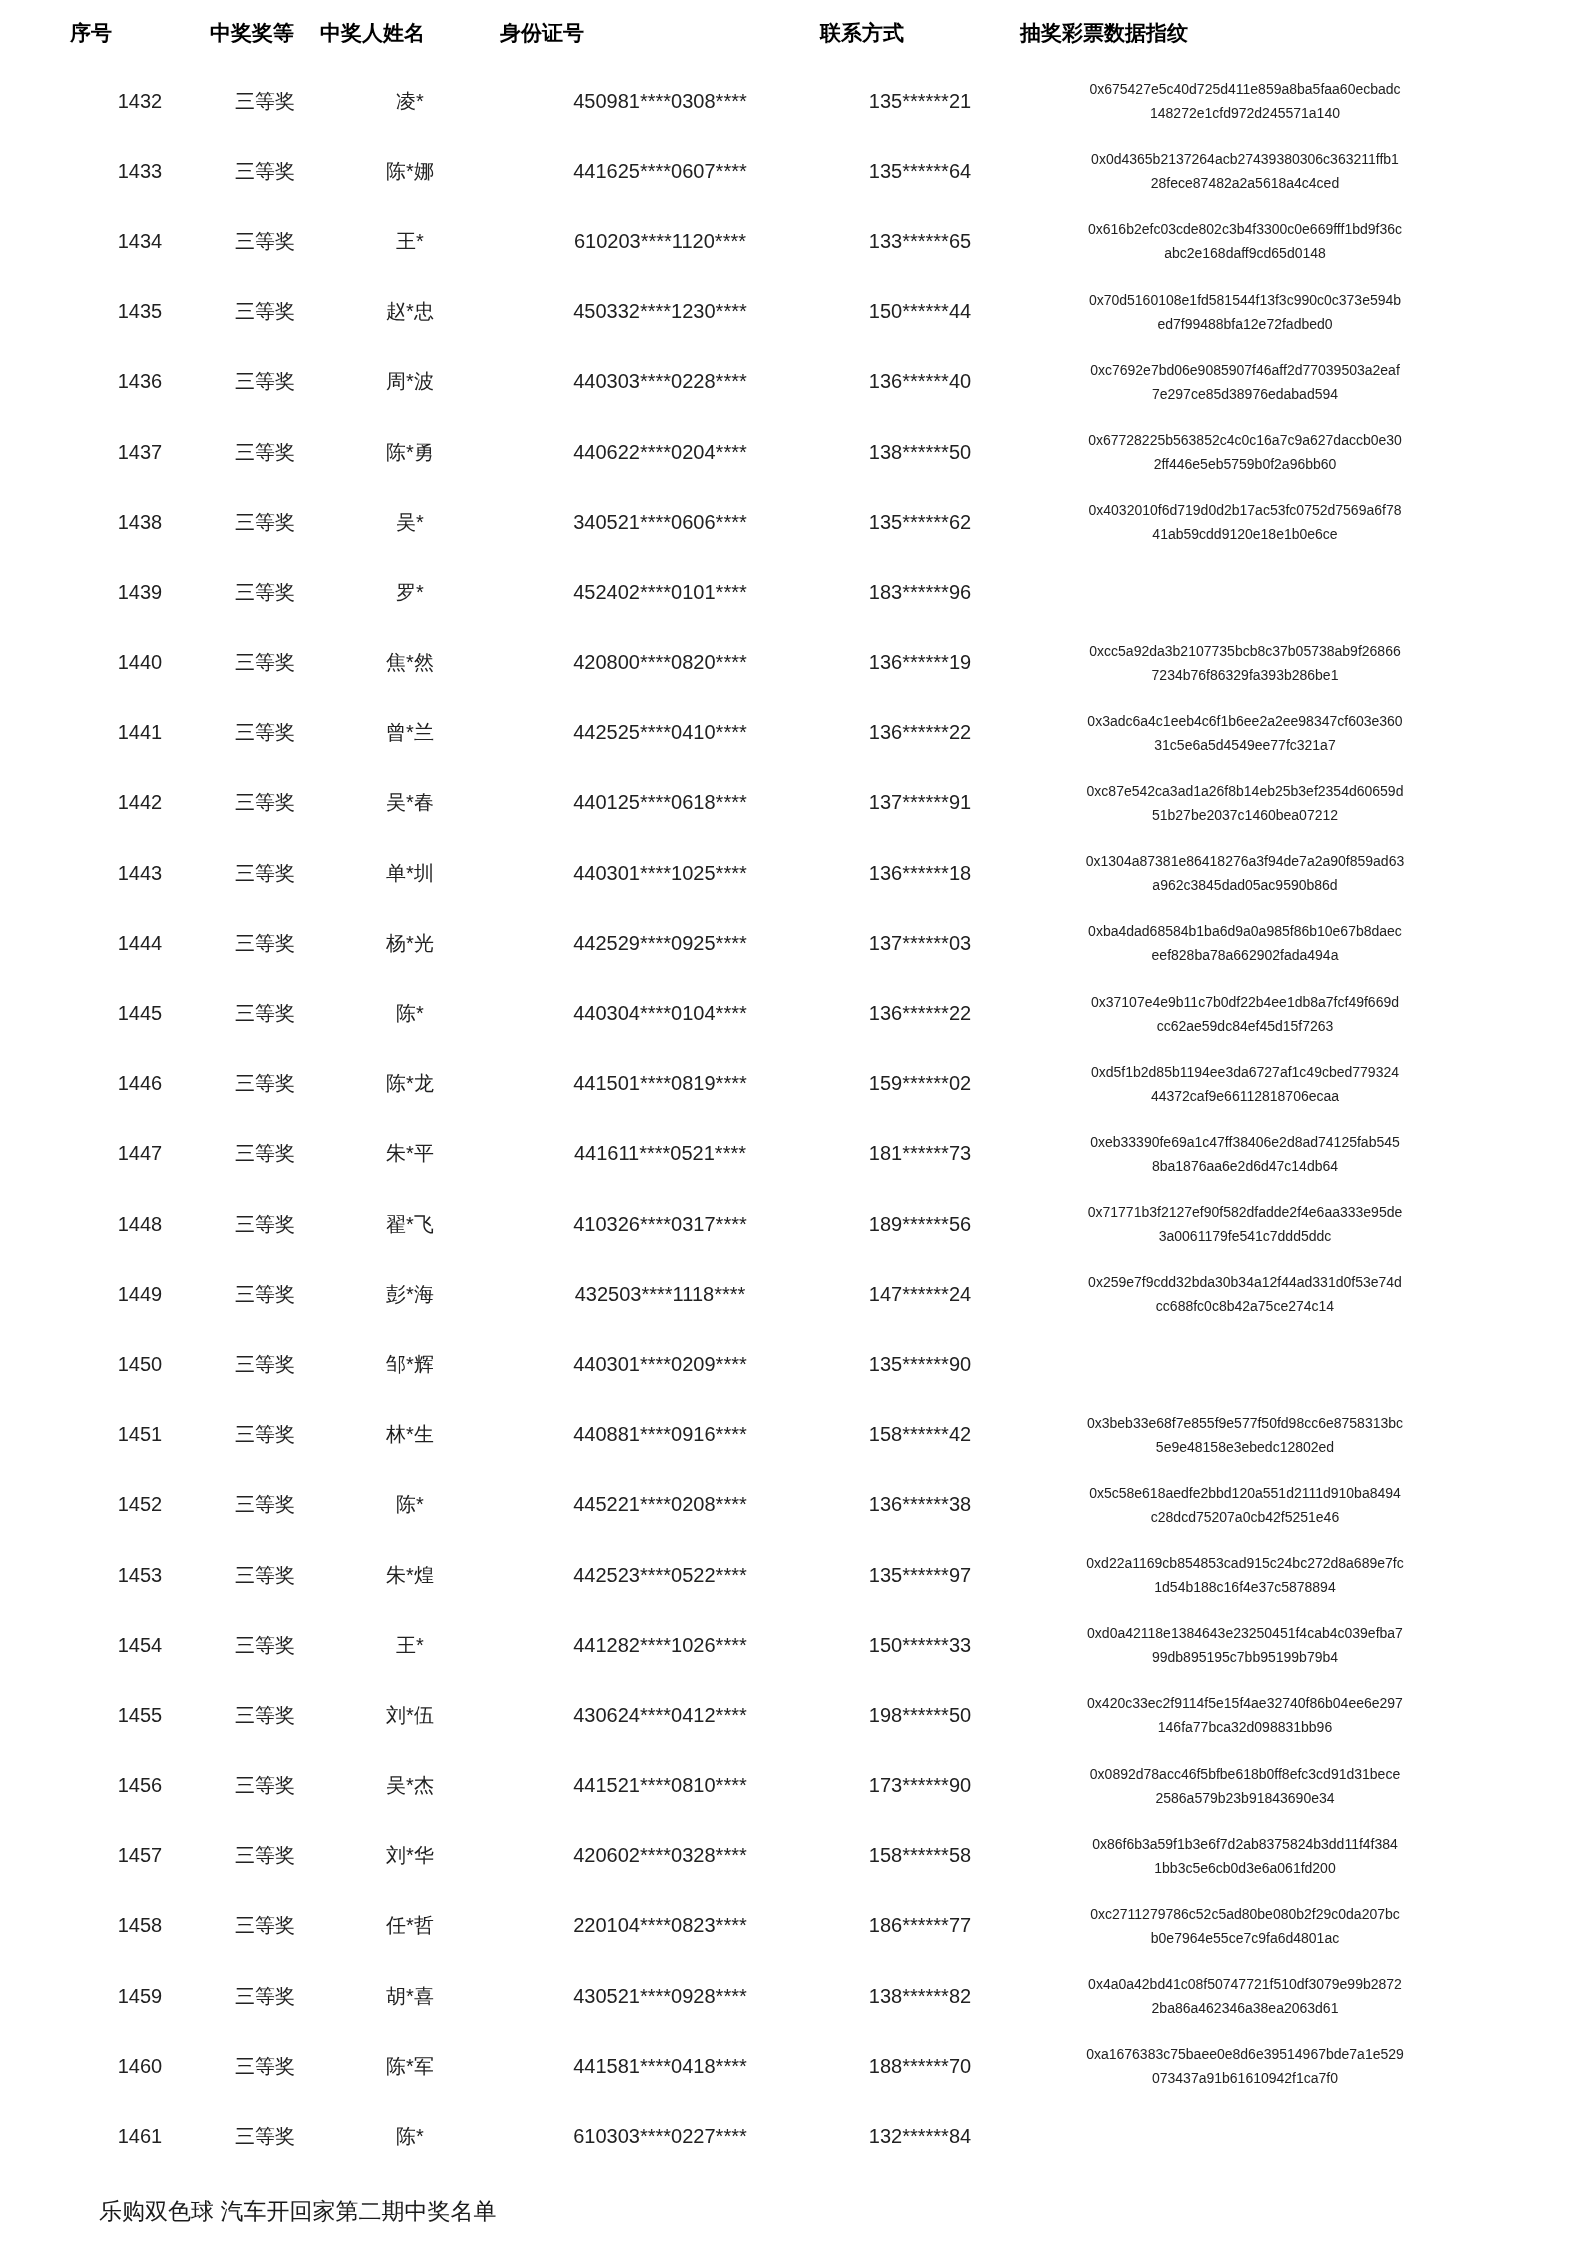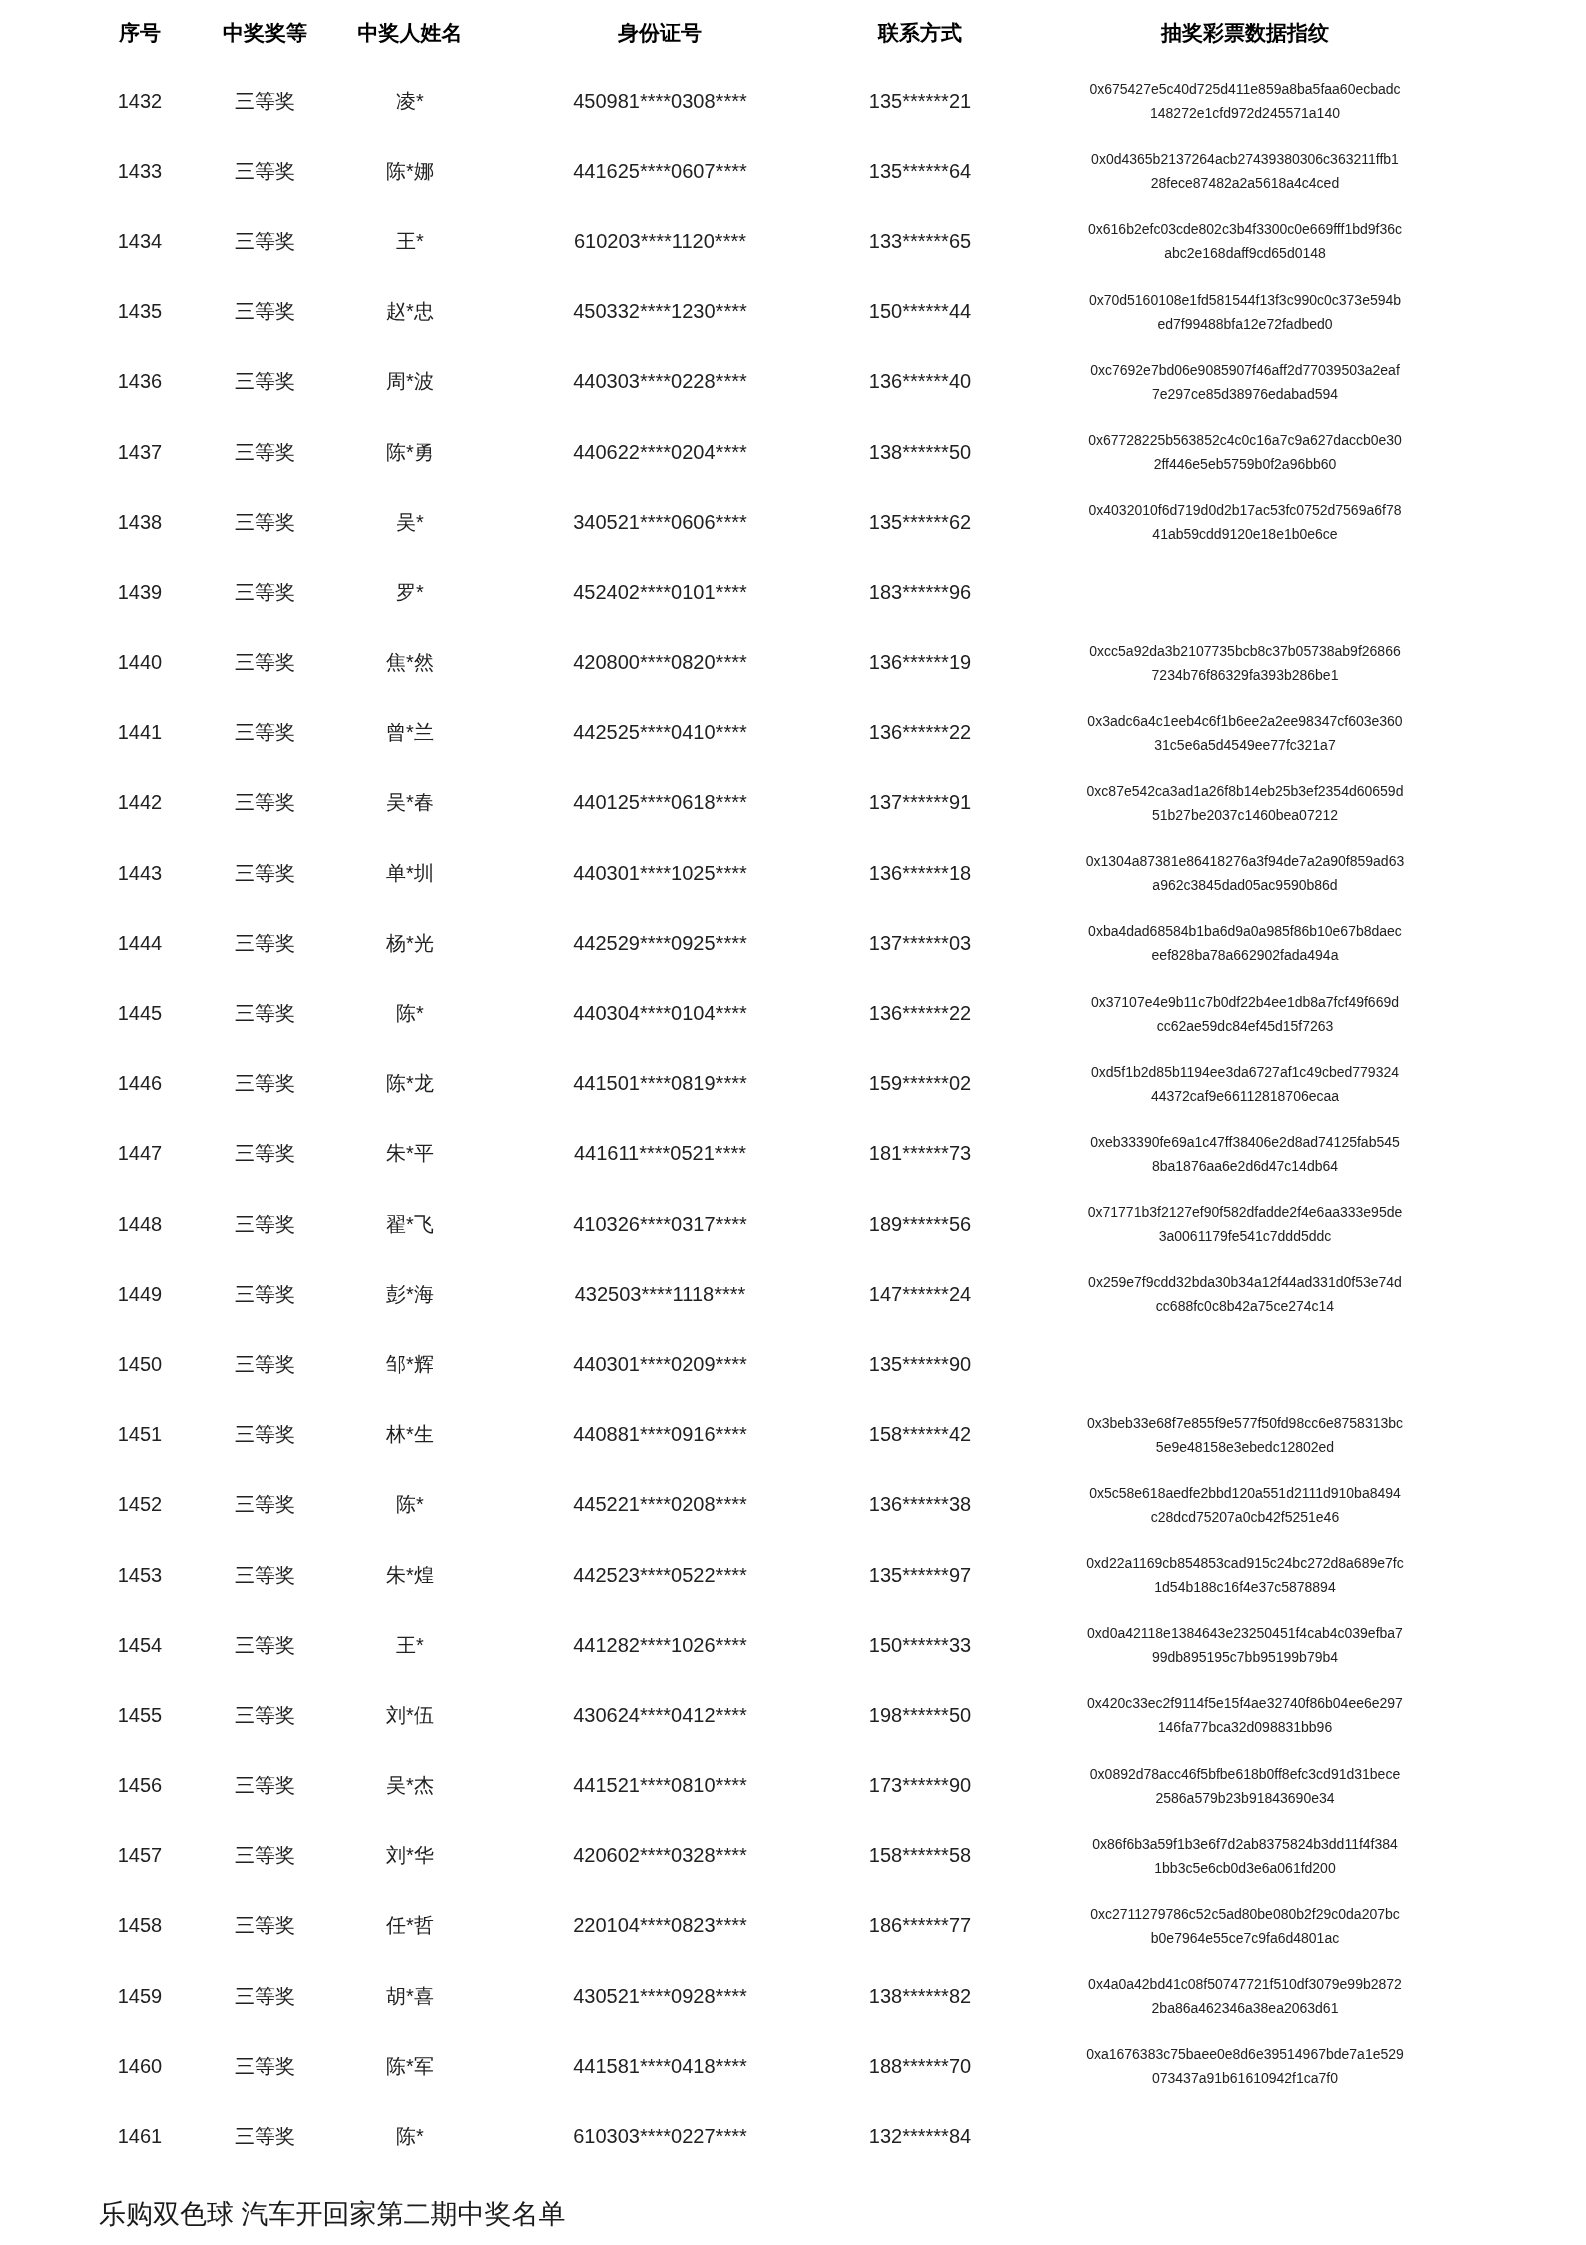--- a/index.html
+++ b/index.html
@@ -25,40 +25,40 @@
     display: grid;
     grid-template-columns: 140px 110px 180px 320px 200px 450px;
     align-items: center;
   }
   .thead {
     height: 66px;
     font-weight: bold;
     font-size: 21px;
     color: #000000;
   }
-  .thead .cell { text-align: center; }
+  .thead .cell { text-align: left; }
   .trow {
     height: 70.2px;
     font-size: 20px;
   }
   .cell {
     text-align: center;
     white-space: nowrap;
   }
   .fingerprint-cell {
     font-size: 14px;
     line-height: 24px;
     text-align: center;
     white-space: nowrap;
   }
   .footer-note {
     position: absolute;
     left: 99px;
     top: 2196px;
-    font-size: 27px;
+    font-size: 23px;
     color: #1a1a1a;
     white-space: nowrap;
   }
 </style>
 </head>
 <body>
 
 <div class="table-wrap">
   <div class="grid-row thead">
     <div class="cell">序号</div>

